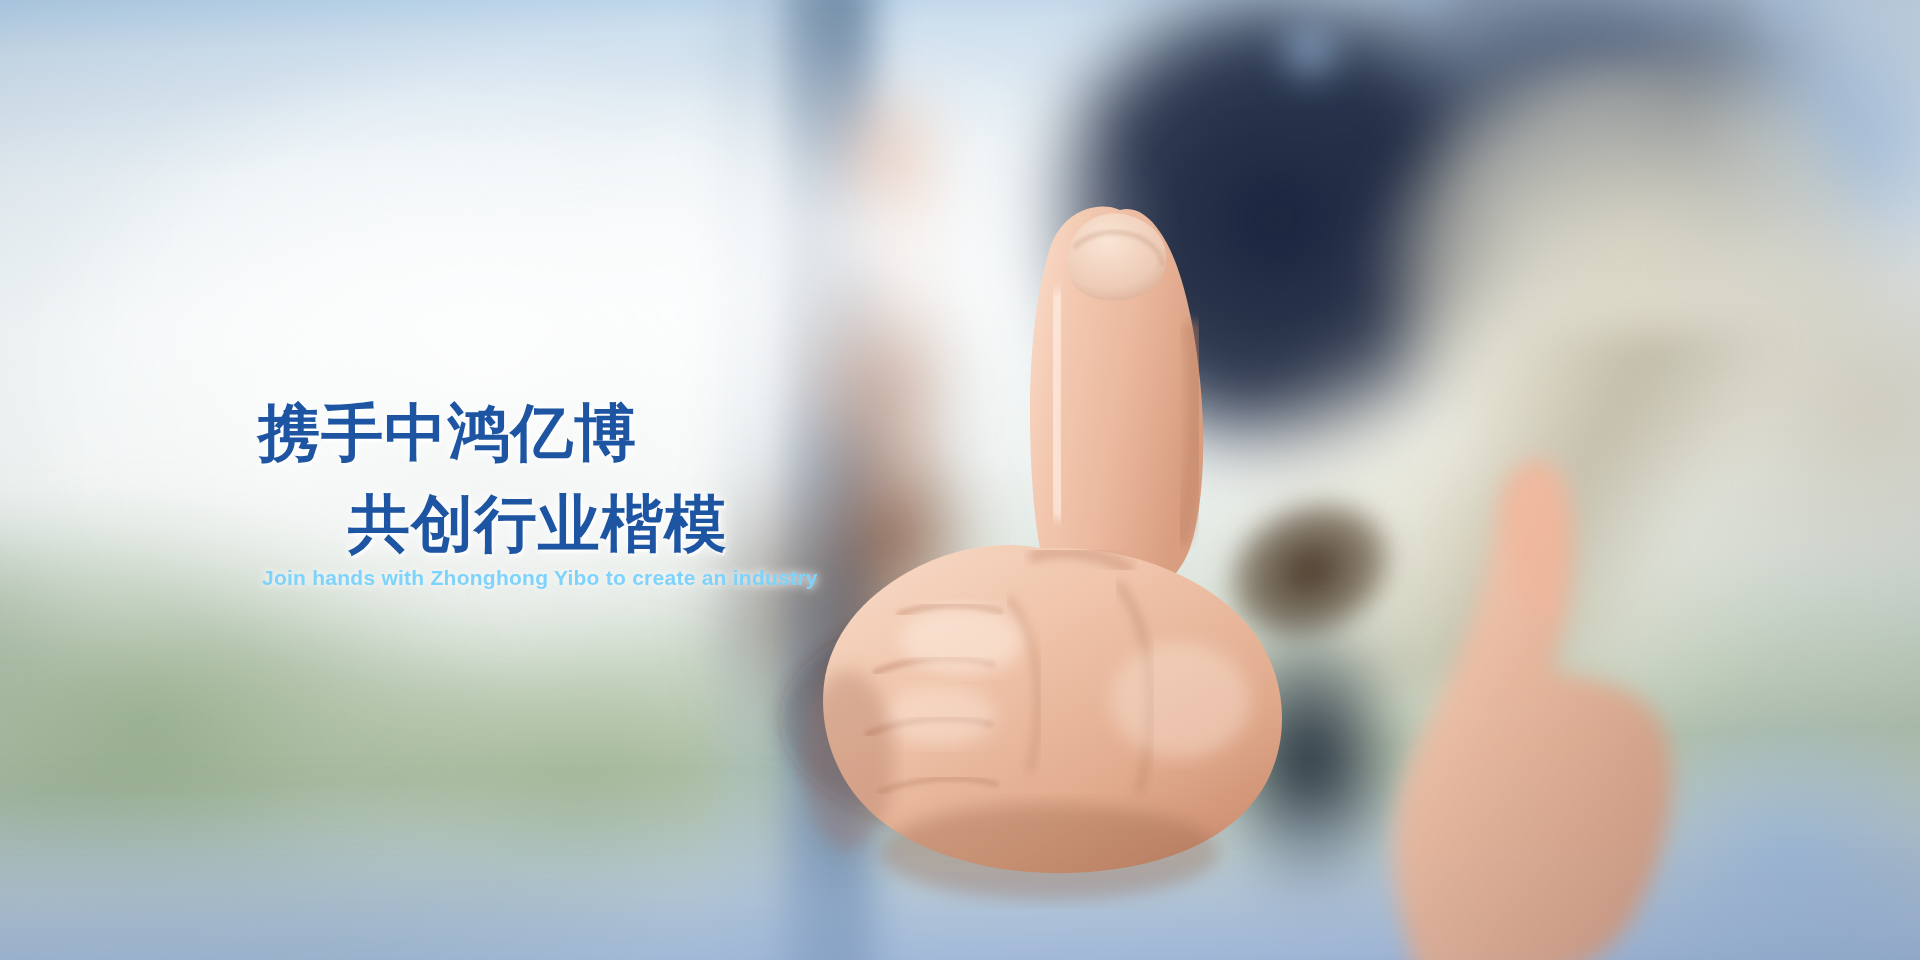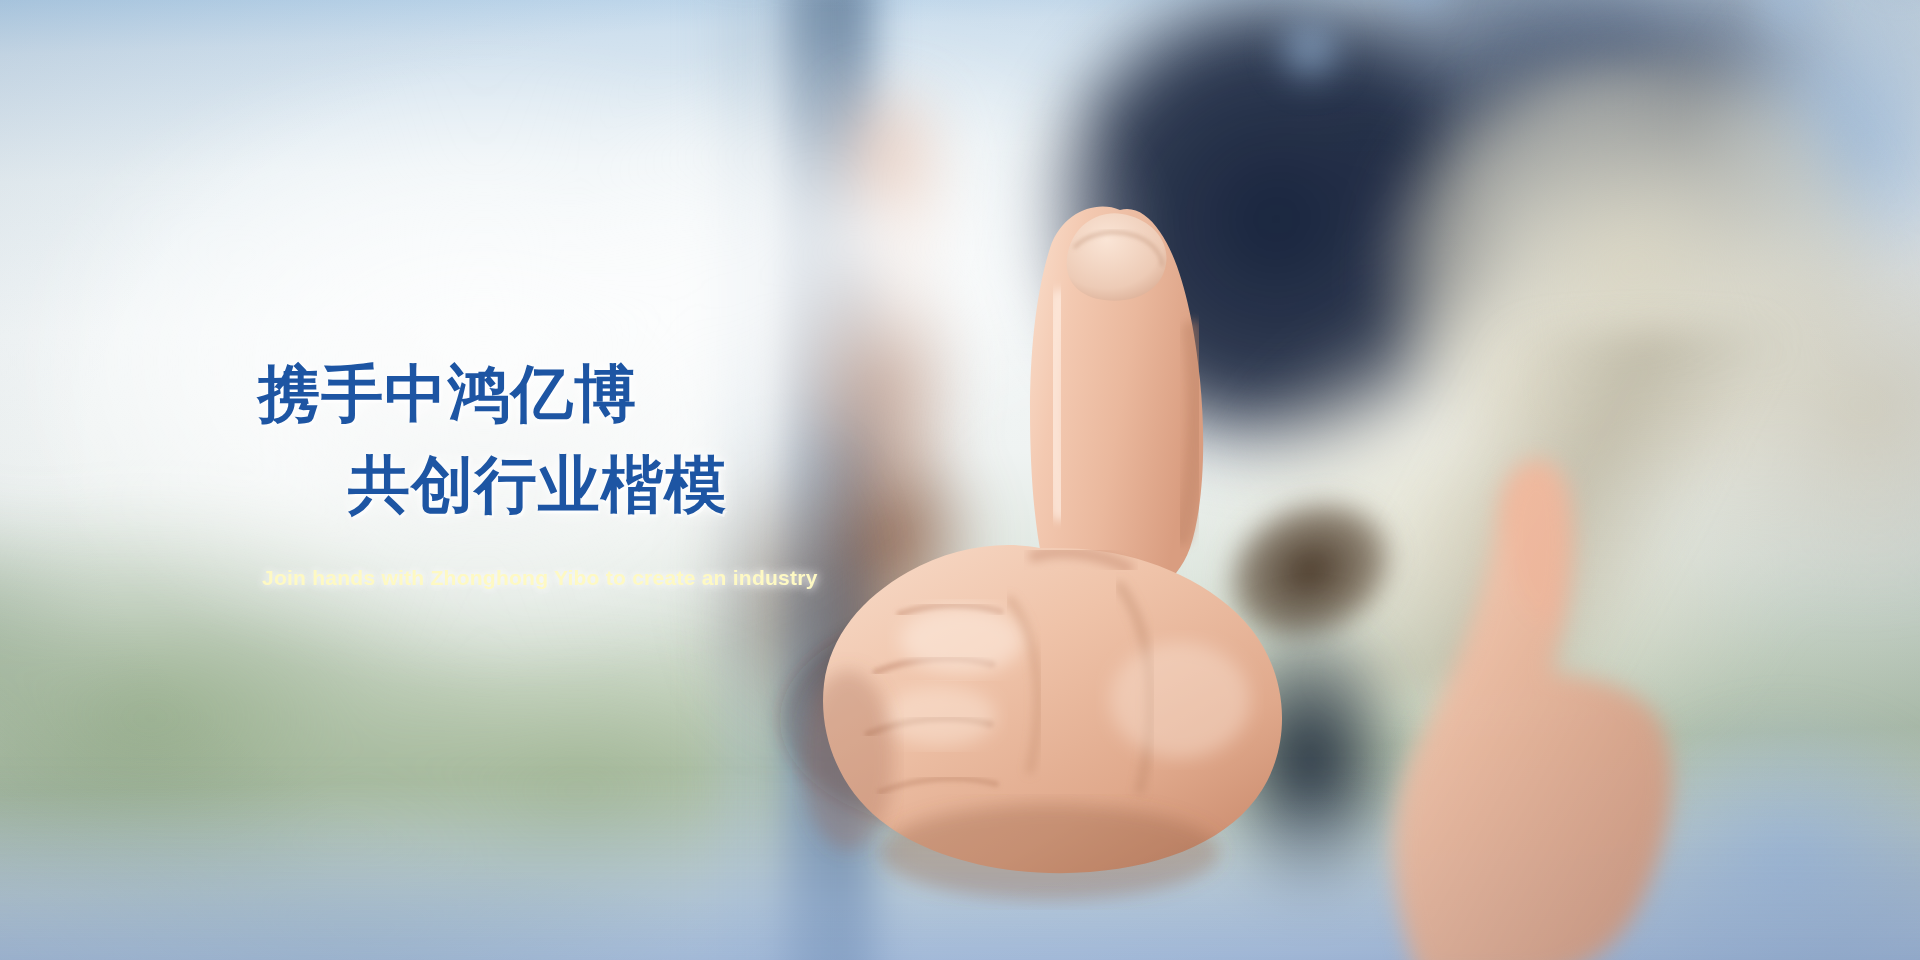--- a/index.html
+++ b/index.html
@@ -194,28 +194,29 @@
     position:absolute;
     color:#1d55a3;
     font-weight:bold;
     letter-spacing:.02em;
     white-space:nowrap;
     text-shadow:
       0 0 10px rgba(255,255,255,.95),
       0 0 22px rgba(255,255,255,.85),
       2px 3px 0 rgba(255,255,255,.55);
     font-family:"DejaVu Sans","Liberation Sans", sans-serif;
+    margin-top:39px;
   }
   .line1{ left:258px; top:352px; font-size:62px; }
   .line2{ left:348px; top:443px; font-size:62px; }
 
   .subtitle{
     position:absolute;
     left:262px; top:566px;
-    color:#fef9c3;
+    color:#7dd3fc;
     font-size:21px;
     font-weight:600;
     letter-spacing:.012em;
     white-space:nowrap;
     text-shadow:0 0 8px rgba(255,255,255,.9), 0 0 16px rgba(255,255,255,.6);
     font-family:"Liberation Sans", sans-serif;
   }
 </style>
 </head>
 <body>

